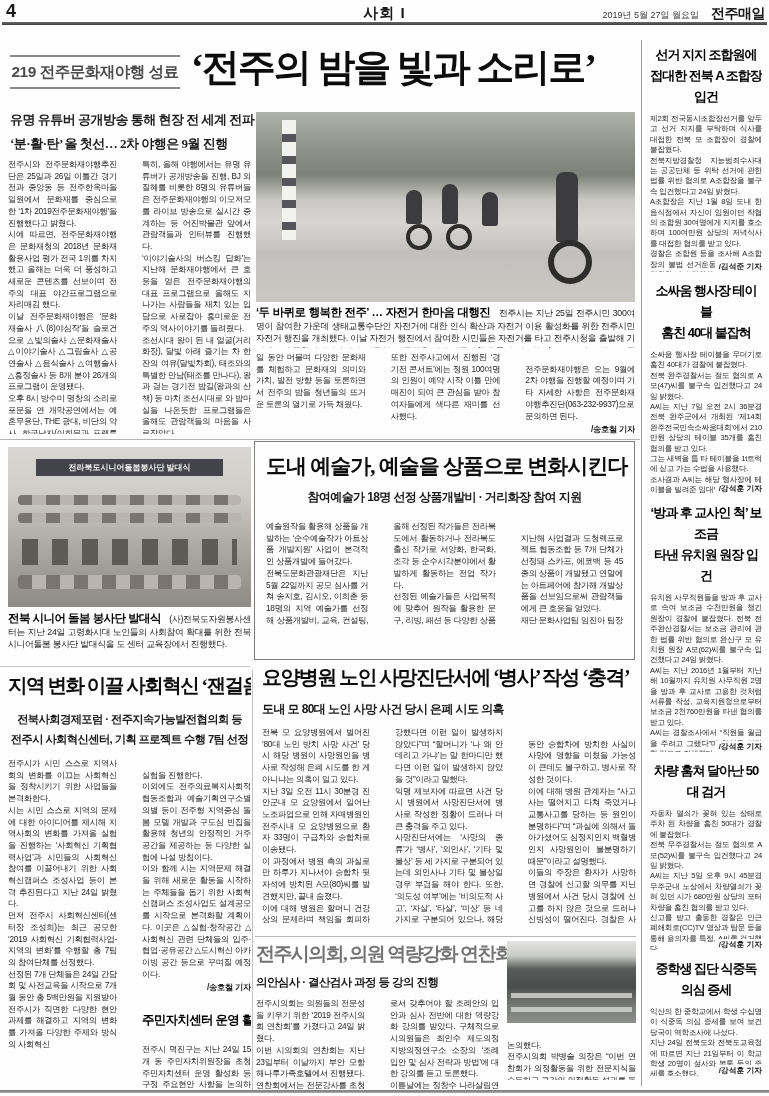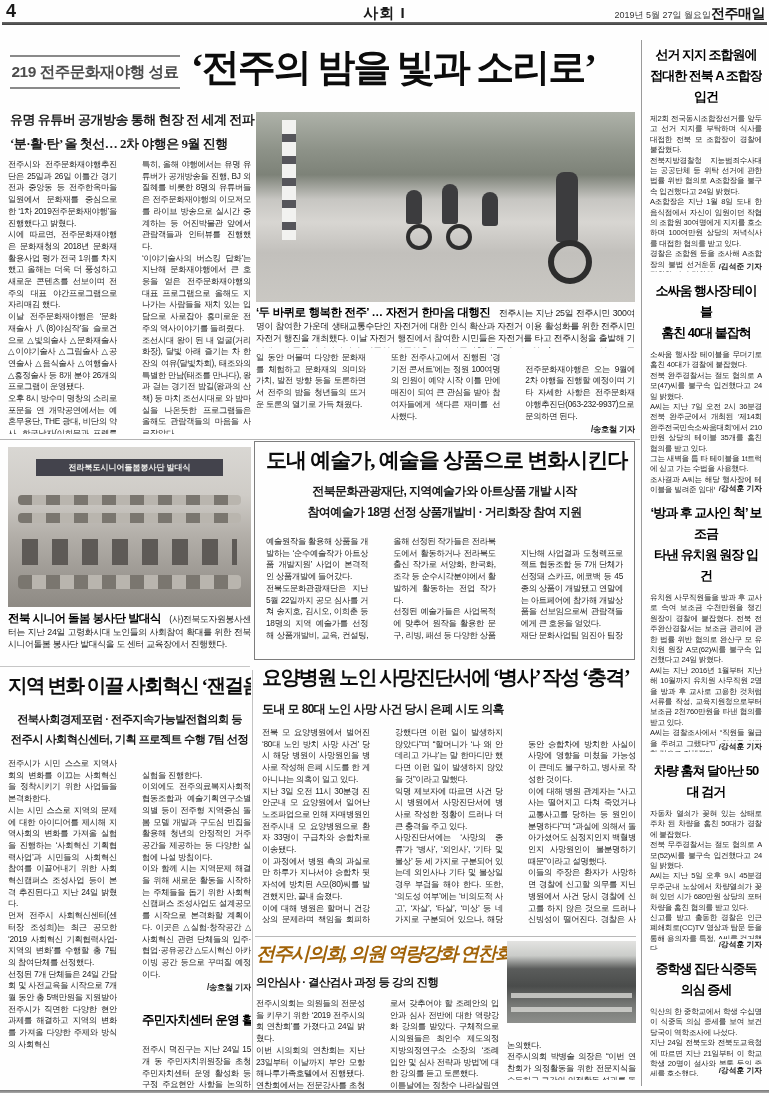--- a/index.html
+++ b/index.html
@@ -8,21 +8,21 @@
     position:relative; width:769px; height:1096px; margin:0 auto;
     background:#fefefe; color:#1a1a1a; overflow:hidden;
     font-family:"Liberation Sans","DejaVu Sans",sans-serif;
   }
   .serif { font-family:"Liberation Serif","DejaVu Serif",serif; }
   .abs { position:absolute; }
 
   
   .m-pageno { left:6px; top:1px; font-size:18px; font-weight:700; }
   .m-section { left:0; right:0; top:4px; text-align:center; font-size:15px; font-weight:700; letter-spacing:1px; }
-  .m-right { right:4px; top:5px; display:flex; align-items:baseline; }
+  .m-right { right:4px; top:5px; display:flex; align-items:baseline; gap:12px; }
   .m-date { font-size:9px; color:#333; }
   .m-paper { font-size:14px; font-weight:800; letter-spacing:-0.5px; }
   .m-rule { left:2px; right:2px; top:22px; height:3px; background:linear-gradient(180deg,#6a6a6a,#3f3f3f); }
 
   
   .vline-main { left:641px; top:40px; height:1046px; width:1px; background:#9a9a9a; }
   .vline-left { left:252px; top:670px; height:420px; width:1px; background:#c2c2c2; }
   .rule-lead { left:0; top:439px; width:640px; height:1px; background:#b3b3b3; }
   .rule-senior { left:0; top:666px; width:250px; height:1px; background:#c6c6c6; }
   .rule-council { left:255px; top:936px; width:381px; height:1px; background:#b8b8b8; }
@@ -60,42 +60,42 @@
   .photo2 { left:8px; top:447px; width:243px; height:160px;
     background:linear-gradient(180deg,#d9d7d3 0%,#cfccc7 30%,#b3afa9 55%,#9d9993 80%,#8e8a84 100%); }
   .ph2-banner { position:absolute; left:28px; top:12px; width:187px; height:17px; background:#43434c;
     color:#f0f0ee; font-size:8px; font-weight:700; text-align:center; line-height:17px; letter-spacing:0; }
   .ph2-row { position:absolute; left:10px; width:223px; height:10px;
     background:repeating-linear-gradient(90deg,#7a766f 0 14px,#b9b5ae 14px 28px); border-radius:4px; }
   .ph2-certs { position:absolute; left:14px; top:92px; width:215px; height:26px;
     background:repeating-linear-gradient(90deg,#5e5a56 0 16px,transparent 16px 30px); }
 
   
-  .art-box { left:254px; top:441px; width:381px; height:219px; border:1px solid #7d7d7d; padding:4px 11px 8px; }
+  .art-box { left:254px; top:441px; width:381px; height:219px; border:1px solid #7d7d7d; padding:10px 11px 8px; }
   .art-title { text-align:center; font-size:21px; font-weight:700; letter-spacing:-1px; color:#0d0d0d; white-space:nowrap; }
   .art-subheads { text-align:center; font-size:12px; font-weight:700; line-height:21px; letter-spacing:-0.6px; margin-top:7px; }
   .art-body { margin-top:13px; height:104px;justify-content:flex-end; }
 
   
   .innov { left:8px; top:672px; width:243px; height:416px; overflow:hidden; }
   .innov-title { font-size:19.5px; font-weight:700; letter-spacing:-1.5px; white-space:nowrap; color:#0d0d0d; }
   .innov-subheads { margin-top:10px; font-size:11.3px; font-weight:700; line-height:20px; letter-spacing:-0.6px;text-align:center; }
   .innov-body { margin-top:9px; height:330px; }
   .sub-art-title { font-size:12.5px; font-weight:800; letter-spacing:-0.7px; margin:9px 0 6px; color:#000; white-space:nowrap; }
 
   
   .hosp { left:262px; top:664px; width:374px; height:266px; overflow:hidden; }
   .hosp-title { font-size:20px; font-weight:800; letter-spacing:-1.6px; white-space:nowrap; color:#0b0b0b; }
   .hosp-subhead { margin-top:10px; font-size:12px; font-weight:700; letter-spacing:-0.6px; }
   .hosp-body { margin-top:9px; height:196px; }
 
   
   .council { left:256px; top:941px; width:380px; height:148px; display:flex; gap:8px; overflow:hidden; }
   .coun-left { width:243px; }
-  .coun-title { font-size:19px; font-weight:700; letter-spacing:-1.6px; white-space:nowrap; color:#a16207;font-style:italic; }
+  .coun-title { font-size:19px; font-weight:700; letter-spacing:-1.6px; white-space:nowrap; color:#737373; }
   .coun-subhead { margin-top:8px; font-size:11.5px; font-weight:700; letter-spacing:-0.6px; }
   .coun-body { margin-top:8px; height:92px; }
   .coun-right { width:129px; }
   .photo3 { position:relative; width:129px; height:82px;
     background:linear-gradient(180deg,#e3e3e1 0%,#caccc9 18%,#5a5c5b 34%,#4a4c4b 55%,#767875 78%,#8d8f8c 100%); }
   .ph3-table { position:absolute; left:4px; width:121px; height:5px; background:#d8d8d4; opacity:.8; }
   .coun-col3 { margin-top:5px; font-size:8.3px; line-height:11.7px; letter-spacing:-0.3px; text-align:justify; white-space:pre-line; height:52px; overflow:hidden; }
 
   
   .sidebar { left:650px; top:44px; width:112px; }
@@ -175,21 +175,20 @@
     <div class="ph2-row" style="top:128px;height:14px;"></div>
   </div>
   <div class="abs caption caption2">
     <span class="cap-title">전북 시니어 돌봄 봉사단 발대식</span>
     <span>(사)전북도자원봉사센터는 지난 24일 고령화시대 노인들의 사회참여 확대를 위한 전북 시니어돌봄 봉사단 발대식을 도 센터 교육장에서 진행했다.</span>
   </div>
 
   <div class="abs art-box">
     <div class="art-title serif">도내 예술가, 예술을 상품으로 변화시킨다</div>
     <div class="art-subheads">
-      <div>전북문화관광재단, 지역예술가와 아트상품 개발 시작</div>
       <div>참여예술가 18명 선정 상품개발비 · 거리화장 참여 지원</div>
     </div>
     <div class="body-cols art-body">
       <div class="col">예술원작을 활용해 상품을 개발하는 ‘순수예술작가 아트상품 개발지원’ 사업이 본격적인 상품개발에 들어갔다.
 전북도문화관광재단은 지난 5월 22일까지 공모 심사를 거쳐 송지호, 김시오, 이희춘 등 18명의 지역 예술가를 선정해 상품개발비, 교육, 컨설팅, 아트페어 참여를 지원한다고 24일 밝혔다.</div>
       <div class="col">올해 선정된 작가들은 전라북도에서 활동하거나 전라북도 출신 작가로 서양화, 한국화, 조각 등 순수시각분야에서 활발하게 활동하는 전업 작가다.
 선정된 예술가들은 사업목적에 맞추어 원작을 활용한 문구, 리빙, 패션 등 다양한 상품군뿐만 아니라 자립역량 강화에 재 환원 될 수 있는 여러 가지 콘텐츠를 제안했다.</div>
       <div class="col">
         <span>지난해 사업결과 도청렉프로젝트 협동조합 등 7개 단체가 선정돼 스카프, 에코백 등 45종의 상품이 개발됐고 연말에는 아트페어에 참가해 개발상품을 선보임으로써 관람객들에게 큰 호응을 얻었다.
 재단 문화사업팀 임진아 팀장은 “작가들이 창작활동의 확대라는 기대감을 가지고 다양한 상품들과 제작방식들을 제안하고 있어 아트상품의 결과물에 대한 기대감이 크다”며, “원작의 매력을 살릴 수 있는 유쾌한 결과물들이 나오기를 바란다”고 말했다.</span>

